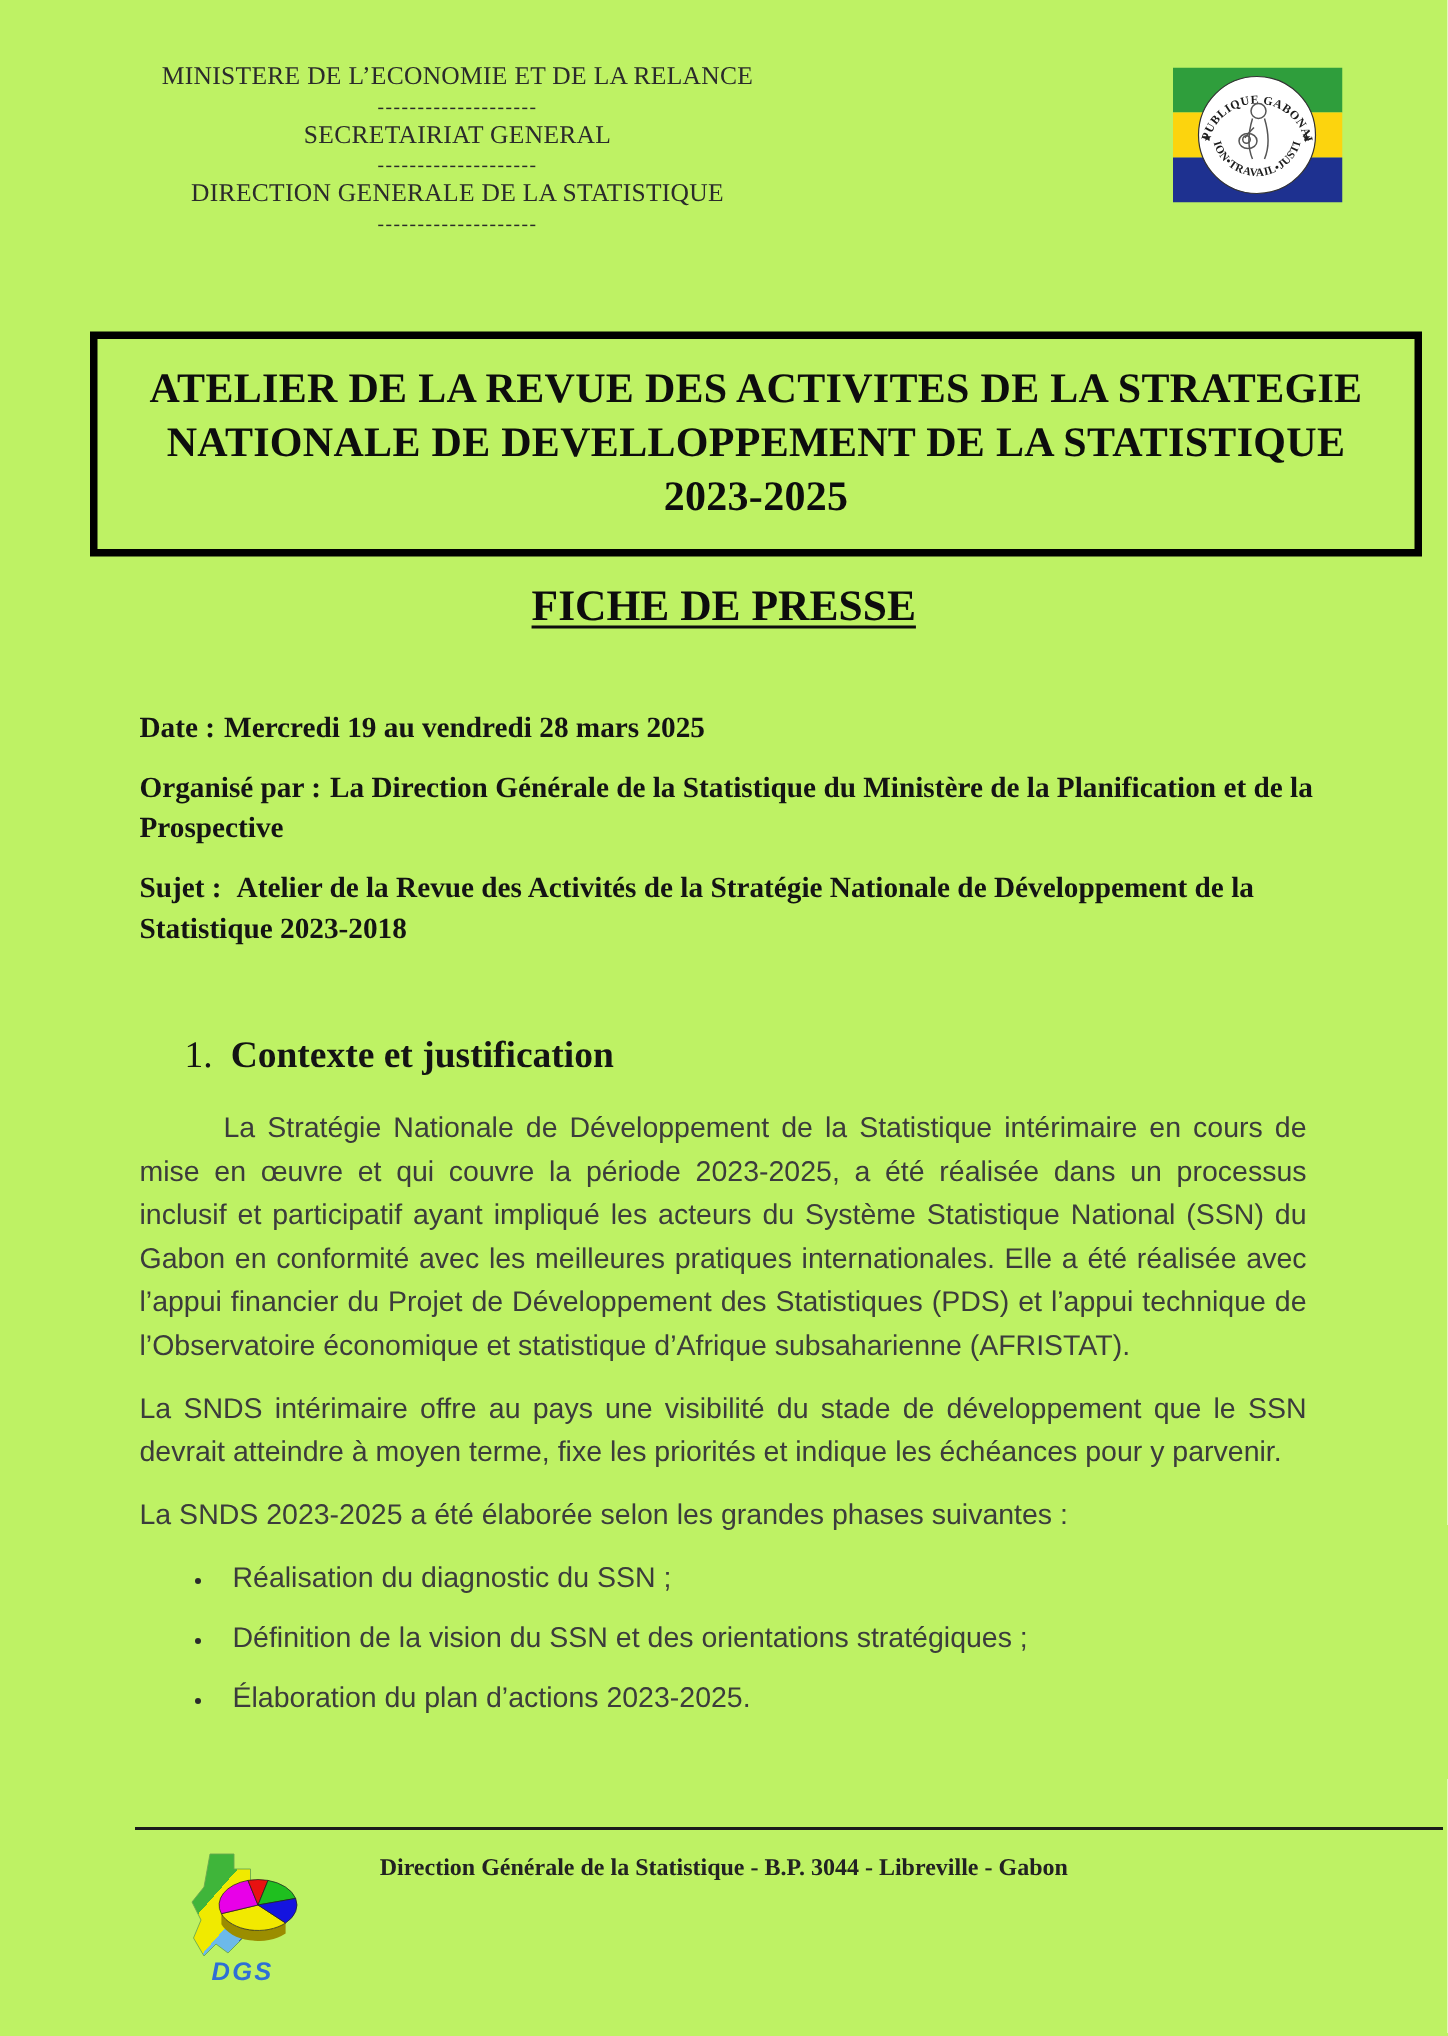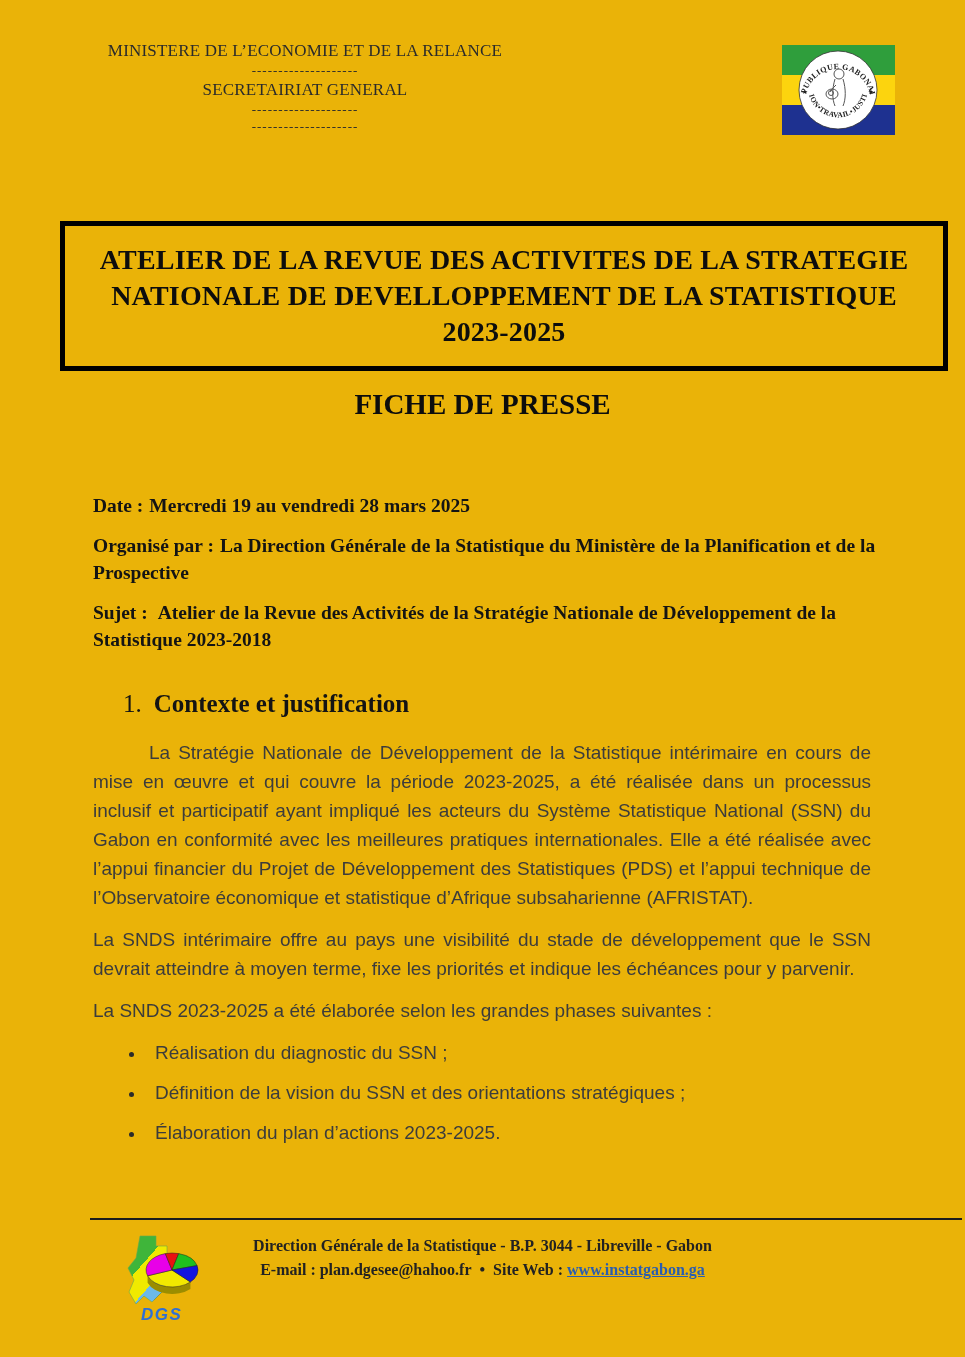--- a/index.html
+++ b/index.html
@@ -1,37 +1,37 @@
 <!DOCTYPE html>
 <html><head>
 <meta charset="utf-8">
 <style>
   html,body{margin:0;padding:0;background:#ffffff;}
   body{width:965px;height:1357px;overflow:hidden;position:relative;
        font-family:"Liberation Serif", serif;color:#1a1a1a;}
-  .page{position:relative;width:965px;height:1357px;background:#eab308;}
+  .page{position:relative;width:965px;height:1357px;background:#bef264;}
 
   
   .letterhead{position:absolute;top:40px;left:70px;width:470px;text-align:center;}
   .letterhead .lh-line{font-size:17px;font-weight:normal;letter-spacing:.2px;color:#2b2b2b;line-height:22px;}
   .letterhead .dashes{font-size:13px;color:#2b2b2b;line-height:17px;letter-spacing:1px;}
 
   .flag{position:absolute;top:45px;left:782px;width:113px;height:90px;}
 
   
   .title-box{position:absolute;top:221px;left:60px;width:840px;
     border:5px solid #000;padding:16px 19px;text-align:center;
     font-weight:bold;font-size:28px;line-height:36px;color:#0d0d0d;letter-spacing:.2px;}
 
   .subtitle{position:absolute;top:388px;left:0;width:965px;text-align:center;
     font-weight:bold;font-size:29px;color:#0d0d0d;}
-  .subtitle span{text-decoration-thickness:2px;text-underline-offset:4px;}
+  .subtitle span{text-decoration:underline;text-decoration-thickness:2px;text-underline-offset:4px;}
 
   
-  .meta{position:absolute;top:472px;left:93px;width:790px;font-size:19.5px;font-weight:bold;color:#141414;margin-top:20px;}
+  .meta{position:absolute;top:472px;left:93px;width:790px;font-size:19.5px;font-weight:bold;color:#141414;}
   .meta .meta-item{margin-bottom:13px;line-height:27px;}
   .meta .label{font-weight:bold;}
   .meta .label.u{text-underline-offset:3px;}
   .meta .value{margin-left:6px;}
   .meta .value.sujet{margin-left:10px;}
 
   
   .section-h{position:absolute;top:690px;left:123px;font-size:25px;color:#141414;}
   .section-h .num{font-weight:normal;margin-right:12px;font-family:"Liberation Serif",serif;}
   .section-h .t{font-weight:bold;}
@@ -57,20 +57,21 @@
 </head>
 <body>
 
 <div class="page">
 
   <div class="letterhead">
     <div class="lh-line">MINISTERE DE L’ECONOMIE ET DE LA RELANCE</div>
     <div class="dashes">--------------------</div>
     <div class="lh-line">SECRETAIRIAT GENERAL</div>
     <div class="dashes">--------------------</div>
+    <div class="lh-line">DIRECTION GENERALE DE LA STATISTIQUE</div>
     <div class="dashes">--------------------</div>
   </div>
 
   <svg class="flag" viewBox="0 0 113 90">
     <rect x="0" y="0" width="113" height="30" fill="#2f9e3c"></rect>
     <rect x="0" y="30" width="113" height="30" fill="#fcd40e"></rect>
     <rect x="0" y="60" width="113" height="30" fill="#1e3190"></rect>
     <circle cx="56" cy="45" r="39" fill="#ffffff" stroke="#333" stroke-width="0.8"></circle>
     <defs>
       <path id="arcTop" d="M 24,49 A 33,33 0 0 1 88,49"></path>
@@ -148,20 +149,16 @@
         <path d="M62,40 L80.4,52.0 A26,17 0 0 1 37.6,45.8 Z" fill="#f2e900"></path>
         <path d="M62,40 L37.6,45.8 A26,17 0 0 1 55.3,23.6 Z" fill="#e800e8"></path>
         <path d="M62,40 L55.3,23.6 A26,17 0 0 1 68.7,23.6 Z" fill="#e81111"></path>
         <path d="M62,40 L68.7,23.6 A26,17 0 0 1 87.1,35.6 Z" fill="#1fbf1f"></path>
         <path d="M62,40 L87.1,35.6 A26,17 0 0 1 80.4,52.0 Z" fill="#1414e0"></path>
       </g>
       <text x="31" y="90" font-size="17" font-style="italic" font-weight="bold" font-family="Liberation Sans, sans-serif" fill="#2e6fd6" letter-spacing="1.5">DGS</text>
     </svg>
     <div class="footer-text">
       <div>Direction Générale de la Statistique - B.P. 3044 - Libreville - Gabon</div>
-      <div>
-        <span>E-mail : plan.dgesee@hahoo.fr</span><span class="dot">•</span><span>Site Web :</span>
-        <span class="link">www.instatgabon.ga</span>
-      </div>
     </div>
   </div>
 
 </div>
 
 </body></html>

